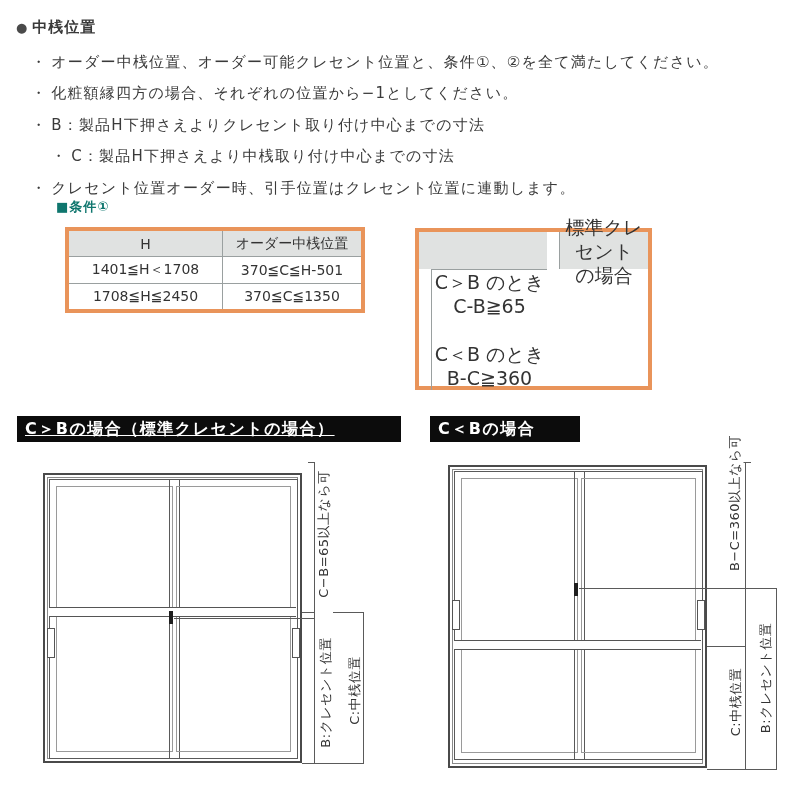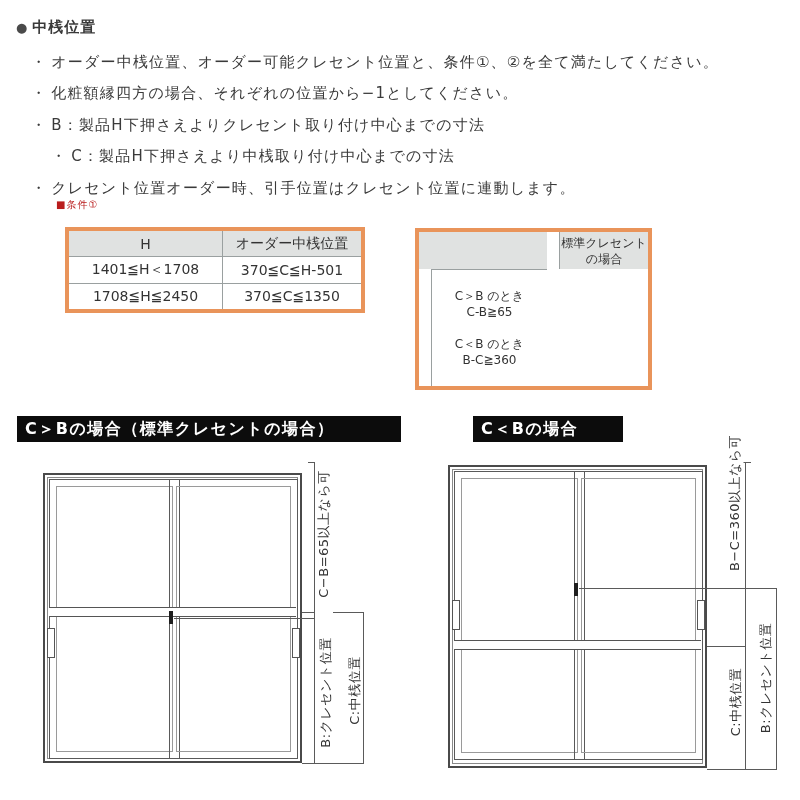--- a/index.html
+++ b/index.html
@@ -5,34 +5,34 @@
   html,body { margin:0; padding:0; background:#fff; }
   body { font-family:"DejaVu Sans","Liberation Sans",sans-serif; color:#333; }
   .page { position:relative; width:800px; height:800px; background:#ffffff; overflow:hidden; }
   .abs { position:absolute; }
 
   
   .title { left:16px; top:18px; font-size:15px; font-weight:bold; letter-spacing:1px; color:#3a3a3a; }
   .title .mk { font-size:13px; margin-right:4px; color:#4a4a4a; }
   .bullet { left:31px; font-size:15px; letter-spacing:1.2px; color:#3a3a3a; white-space:nowrap; }
   .bullet .mk { margin-right:4px; }
-  .sec-head { font-size:10px; font-weight:normal; letter-spacing:1px; color:#b91c1c; white-space:nowrap; }
+  .sec-head { font-size:13px; font-weight:bold; letter-spacing:1px; color:#0f766e; white-space:nowrap; }
 
   
   .tbl { display:grid; background:#fff; border:4px solid #E9945A; box-sizing:border-box; }
   #t1 { left:65px; top:227px; width:300px; height:86px;
         grid-template-columns:153px 1fr; grid-template-rows:25px 1fr 1fr; }
   #t2 { left:415px; top:228px; width:237px; height:162px;
         grid-template-columns:128px 1fr; grid-template-rows:37px 1fr; }
   .tc { display:flex; align-items:center; justify-content:center; font-size:14px; color:#333;
         text-align:center; }
   .tc.bl { border-left:1px solid #9aa0a0; }
   .tc.bt { border-top:1px solid #9aa0a0; }
   .th { background:#E0E2E1; }
-  .small { font-size:12px; line-height:16px;margin-left:12px; }
+  .small { font-size:19px; line-height:24px;margin-left:12px; }
   .prelines { white-space:pre-line; }
 
   
   .banner { height:26px; background:#0c0c0c; color:#ffffff; font-weight:bold; font-size:16px;
             line-height:26px; letter-spacing:1.5px; padding:0 8px; box-sizing:border-box;
             white-space:nowrap; overflow:hidden; }
 
   
   .win { border:2px solid #4a4a4a; background:#fff; box-sizing:border-box; }
   .win > * { position:absolute; }
@@ -88,21 +88,21 @@
     <div class="tc th"></div>
     <div class="tc th bl small prelines">標準クレセント
 の場合</div>
     <div class="tc bt bl small prelines">C＞B のとき
 C-B≧65
 
 C＜B のとき
 B-C≧360</div>
   </div>
 
-  <div class="abs banner" style="left:17px; top:416px; width:384px;">C＞Bの場合（標準クレセントの場合）</div>
+  <div class="abs banner" style="left:17px; top:416px; width:384px;text-decoration:underline;">C＞Bの場合（標準クレセントの場合）</div>
 
   <div class="abs win" style="left:43px; top:473px; width:259px; height:290px;">
     <div class="frame-in"></div>
     <div class="sash" style="left:4px; top:4px; width:129px; height:278px;"></div>
     <div class="glass" style="left:11px; top:11px; width:115px; height:264px;"></div>
     <div class="sash" style="left:124px; top:4px; width:127px; height:278px;"></div>
     <div class="glass" style="left:131px; top:11px; width:113px; height:264px;"></div>
     <div class="rail" style="left:4px; top:132px; width:247px; height:8px;"></div>
     <div class="crescent" style="left:124px; top:136px; width:4px; height:13px;"></div>
     <div class="handle" style="left:2px; top:153px; width:6px; height:28px;"></div>
@@ -112,21 +112,21 @@
   <div class="abs dline" style="left:174px; top:618px; width:140px; height:1px;"></div>
   <div class="abs dline" style="left:308px; top:462px; width:12px; height:1px;"></div>
   <div class="abs dline" style="left:314px; top:462px; width:1px; height:301px;"></div>
   <div class="abs dline" style="left:302px; top:612px; width:61px; height:1px;"></div>
   <div class="abs dline" style="left:363px; top:612px; width:1px; height:151px;"></div>
   <div class="abs dline" style="left:302px; top:763px; width:62px; height:1px;"></div>
   <div class="abs vlab" style="left:244px; top:525px; width:160px; height:18px;">C−B=65以上なら可</div>
   <div class="abs vlab" style="left:263px; top:684px; width:125px; height:17px;">B:クレセント位置</div>
   <div class="abs vlab" style="left:304px; top:682px; width:100px; height:17px;">C:中桟位置</div>
 
-  <div class="abs banner" style="left:430px; top:416px; width:150px;margin-left:43px;">C＜Bの場合</div>
+  <div class="abs banner" style="left:430px; top:416px; width:150px;">C＜Bの場合</div>
 
   <div class="abs win" style="left:448px; top:465px; width:259px; height:303px;">
     <div class="frame-in"></div>
     <div class="sash" style="left:4px; top:4px; width:129px; height:287px;"></div>
     <div class="glass" style="left:11px; top:11px; width:115px; height:273px;"></div>
     <div class="sash" style="left:124px; top:4px; width:127px; height:287px;"></div>
     <div class="glass" style="left:131px; top:11px; width:113px; height:273px;"></div>
     <div class="rail" style="left:4px; top:173px; width:247px; height:8px;"></div>
     <div class="crescent" style="left:124px; top:116px; width:4px; height:13px;"></div>
     <div class="handle" style="left:2px; top:133px; width:6px; height:28px;"></div>

